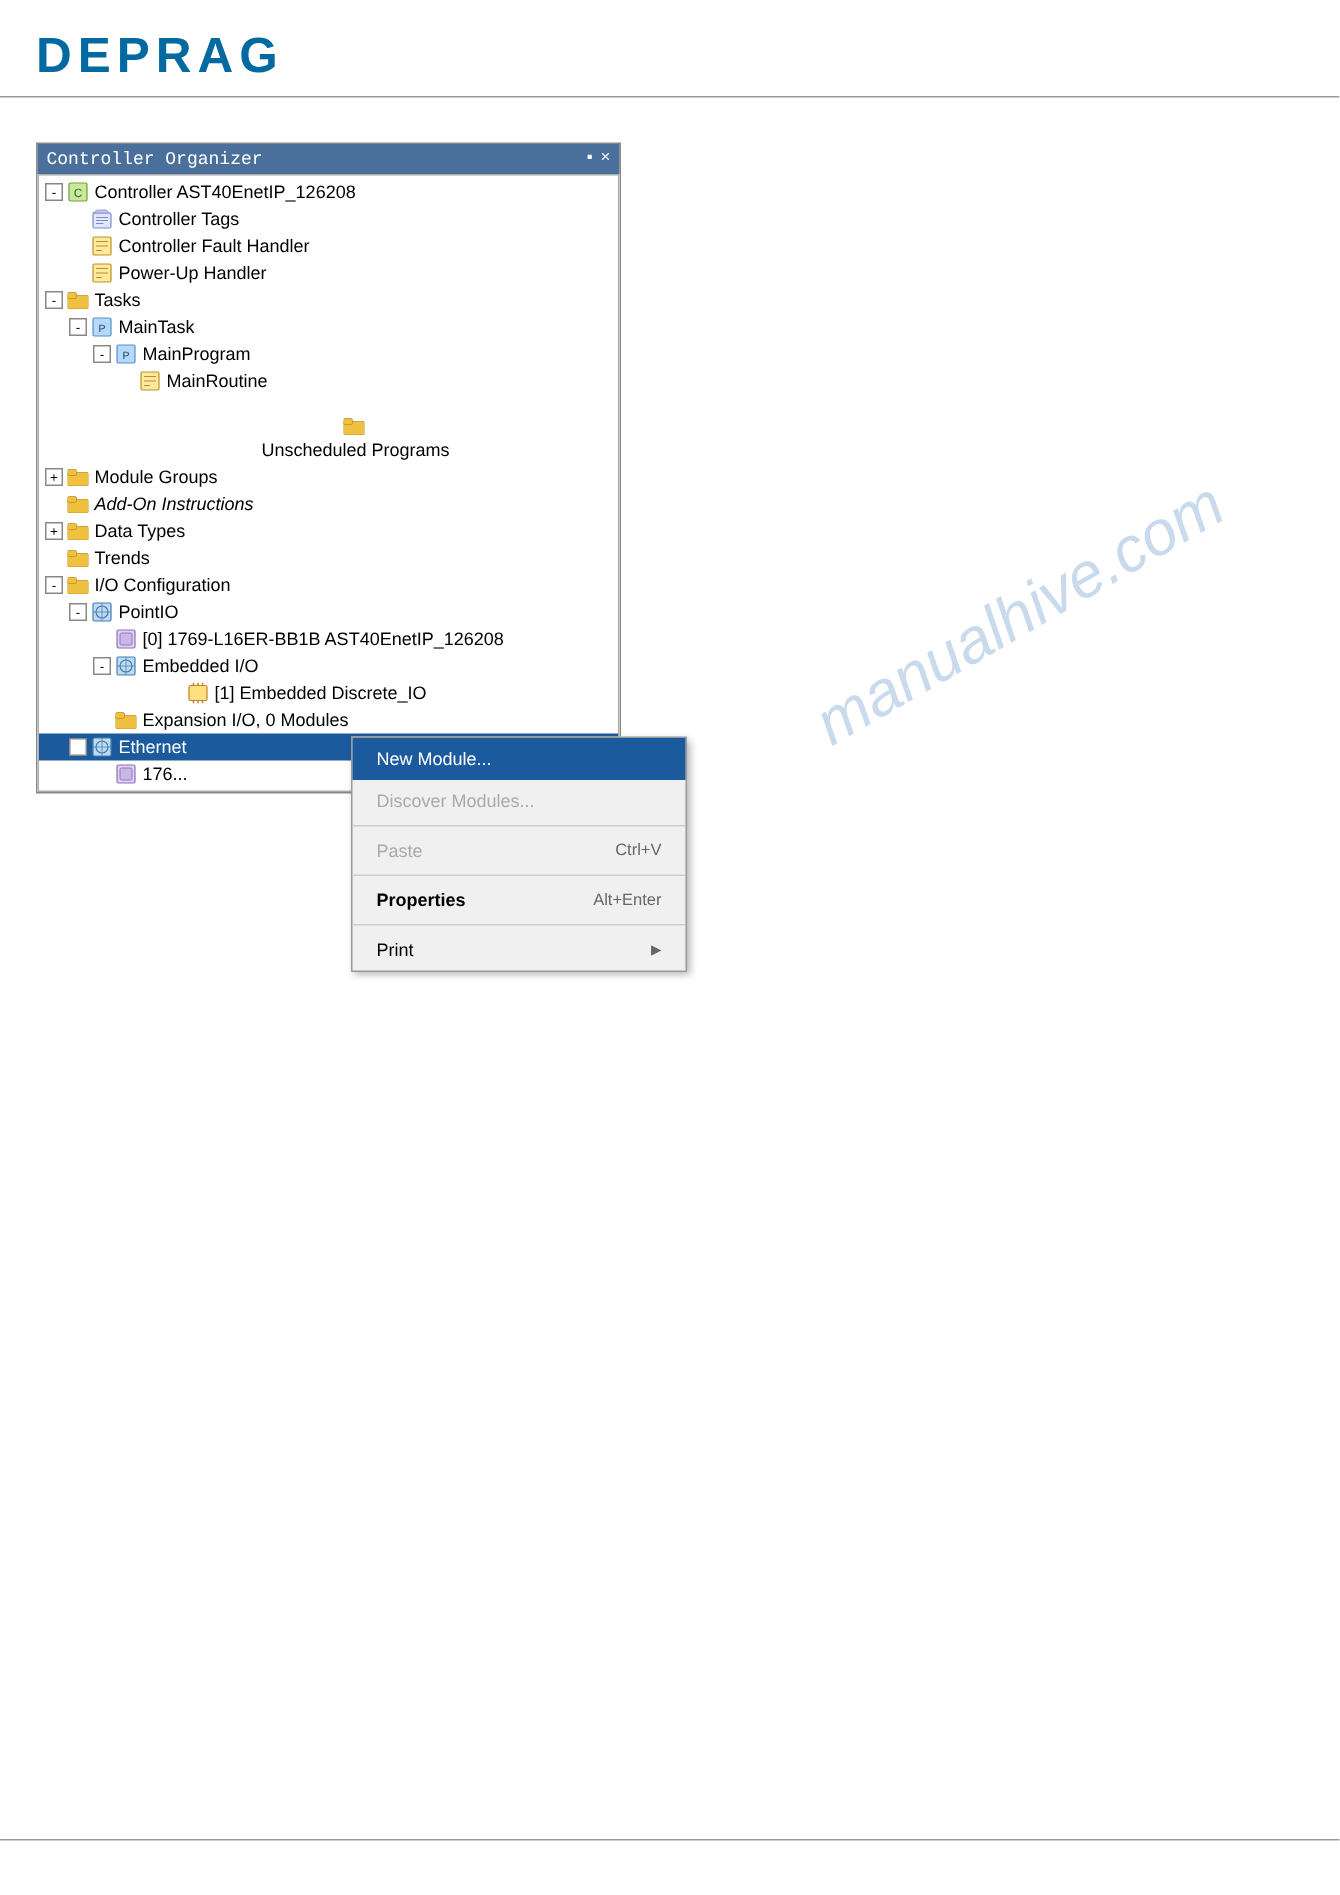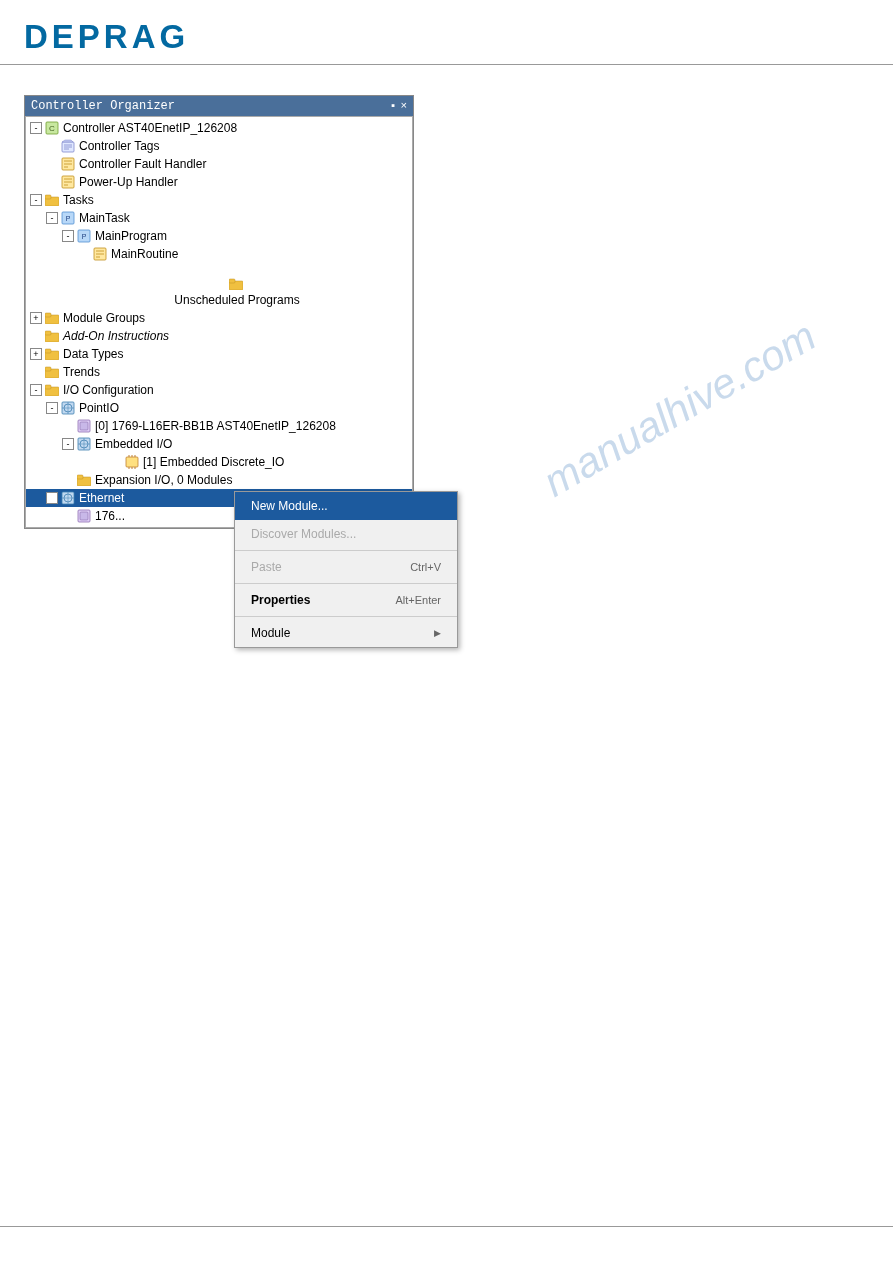--- a/index.html
+++ b/index.html
@@ -455,21 +455,21 @@
           <span class="menu-label">Paste</span>
           <span class="menu-shortcut">Ctrl+V</span>
         </div>
         <div class="menu-separator"></div>
         <div class="menu-item bold-label">
           <span class="menu-label">Properties</span>
           <span class="menu-shortcut">Alt+Enter</span>
         </div>
         <div class="menu-separator"></div>
         <div class="menu-item">
-          <span class="menu-label">Module</span>
+          <span class="menu-label">Print</span>
           <span class="menu-arrow">▶</span>
         </div>
       </div>
 
   </div>
 
   <div class="watermark">
     <div>manualhive.com</div>
   </div>
 

